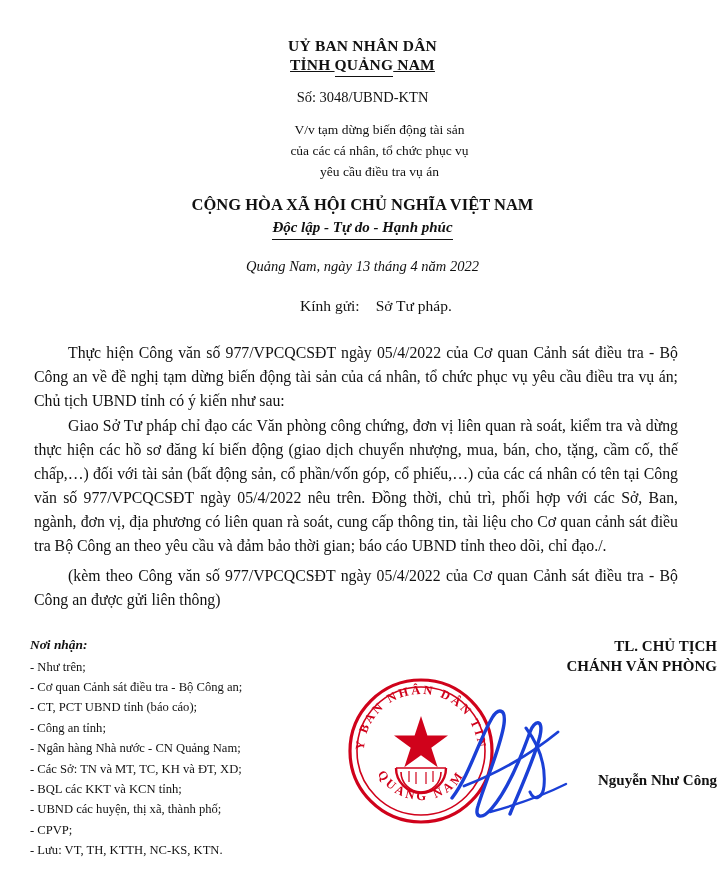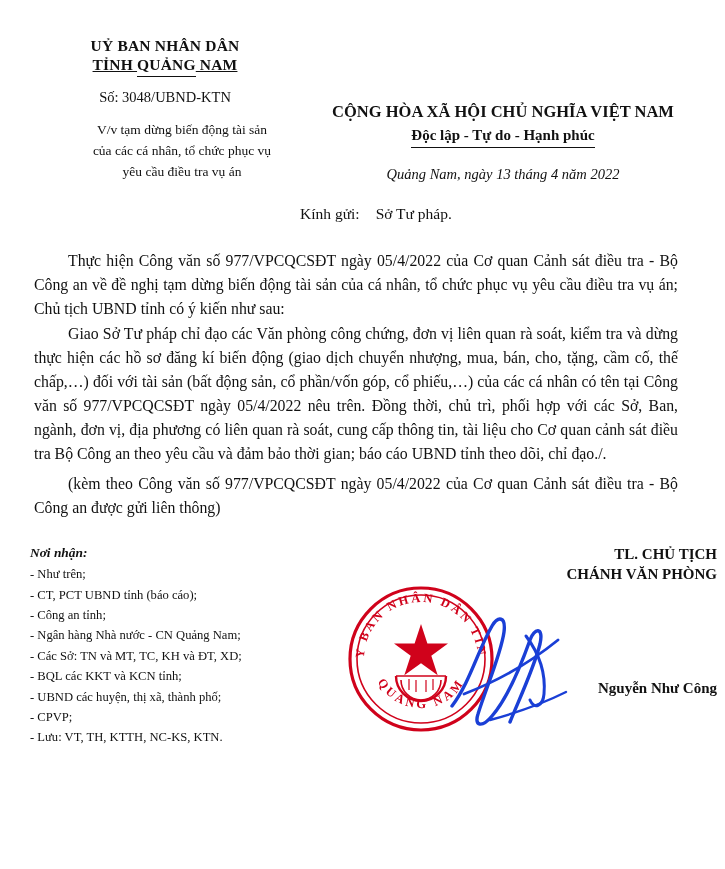--- a/index.html
+++ b/index.html
@@ -18,22 +18,22 @@
   .page {
     position: relative;
     width: 725px;
     height: 869px;
     padding: 0;
     box-sizing: border-box;
   }
   
   .header {
     display: flex;
-    flex-direction: row;
-    align-items: flex-end;
+    flex-direction: column;
+    align-items: center;
     padding: 30px 30px 0 30px;
     box-sizing: border-box;
     gap: 11px;
   }
   .header-left {
     width: 270px;
     text-align: center;
     padding-top: 6px;
   }
   .header-right {
@@ -64,20 +64,21 @@
   .nation-line2 {
     font-weight: bold;
     font-size: 15px;
     line-height: 1.4;
     margin-top: 2px;
   }
   .nation-line2 .ul {
     display: inline-block;
     border-bottom: 1.3px solid #111;
     padding-bottom: 1px;
+    font-style: italic;
   }
   .doc-number {
     font-size: 14.5px;
     margin-top: 12px;
     text-align: center;
   }
   .place-date {
     font-style: italic;
     font-size: 14.5px;
     margin-top: 18px;
@@ -199,20 +200,21 @@
   <div class="body-text">
     <p>Thực hiện Công văn số 977/VPCQCSĐT ngày 05/4/2022 của Cơ quan Cảnh sát điều tra - Bộ Công an về đề nghị tạm dừng biến động tài sản của cá nhân, tổ chức phục vụ yêu cầu điều tra vụ án; Chủ tịch UBND tỉnh có ý kiến như sau:</p>
     <p>Giao Sở Tư pháp chỉ đạo các Văn phòng công chứng, đơn vị liên quan rà soát, kiểm tra và dừng thực hiện các hồ sơ đăng kí biến động (giao dịch chuyển nhượng, mua, bán, cho, tặng, cầm cố, thế chấp,…) đối với tài sản (bất động sản, cổ phần/vốn góp, cổ phiếu,…) của các cá nhân có tên tại Công văn số 977/VPCQCSĐT ngày 05/4/2022 nêu trên. Đồng thời, chủ trì, phối hợp với các Sở, Ban, ngành, đơn vị, địa phương có liên quan rà soát, cung cấp thông tin, tài liệu cho Cơ quan cảnh sát điều tra Bộ Công an theo yêu cầu và đảm bảo thời gian; báo cáo UBND tỉnh theo dõi, chỉ đạo./.</p>
     <p class="attach">(kèm theo Công văn số 977/VPCQCSĐT ngày 05/4/2022 của Cơ quan Cảnh sát điều tra - Bộ Công an được gửi liên thông)</p>
   </div>
 
   <div class="footer">
     <div class="recipients-col">
       <div class="recipients-title">Nơi nhận:</div>
       <div>- Như trên;</div>
+      <div>- Cơ quan Cảnh sát điều tra - Bộ Công an;</div>
       <div>- CT, PCT UBND tỉnh (báo cáo);</div>
       <div>- Công an tỉnh;</div>
       <div>- Ngân hàng Nhà nước - CN Quảng Nam;</div>
       <div>- Các Sở: TN và MT, TC, KH và ĐT, XD;</div>
       <div>- BQL các KKT và KCN tỉnh;</div>
       <div>- UBND các huyện, thị xã, thành phố;</div>
       <div>- CPVP;</div>
       <div>- Lưu: VT, TH, KTTH, NC-KS, KTN.</div>
     </div>
 

